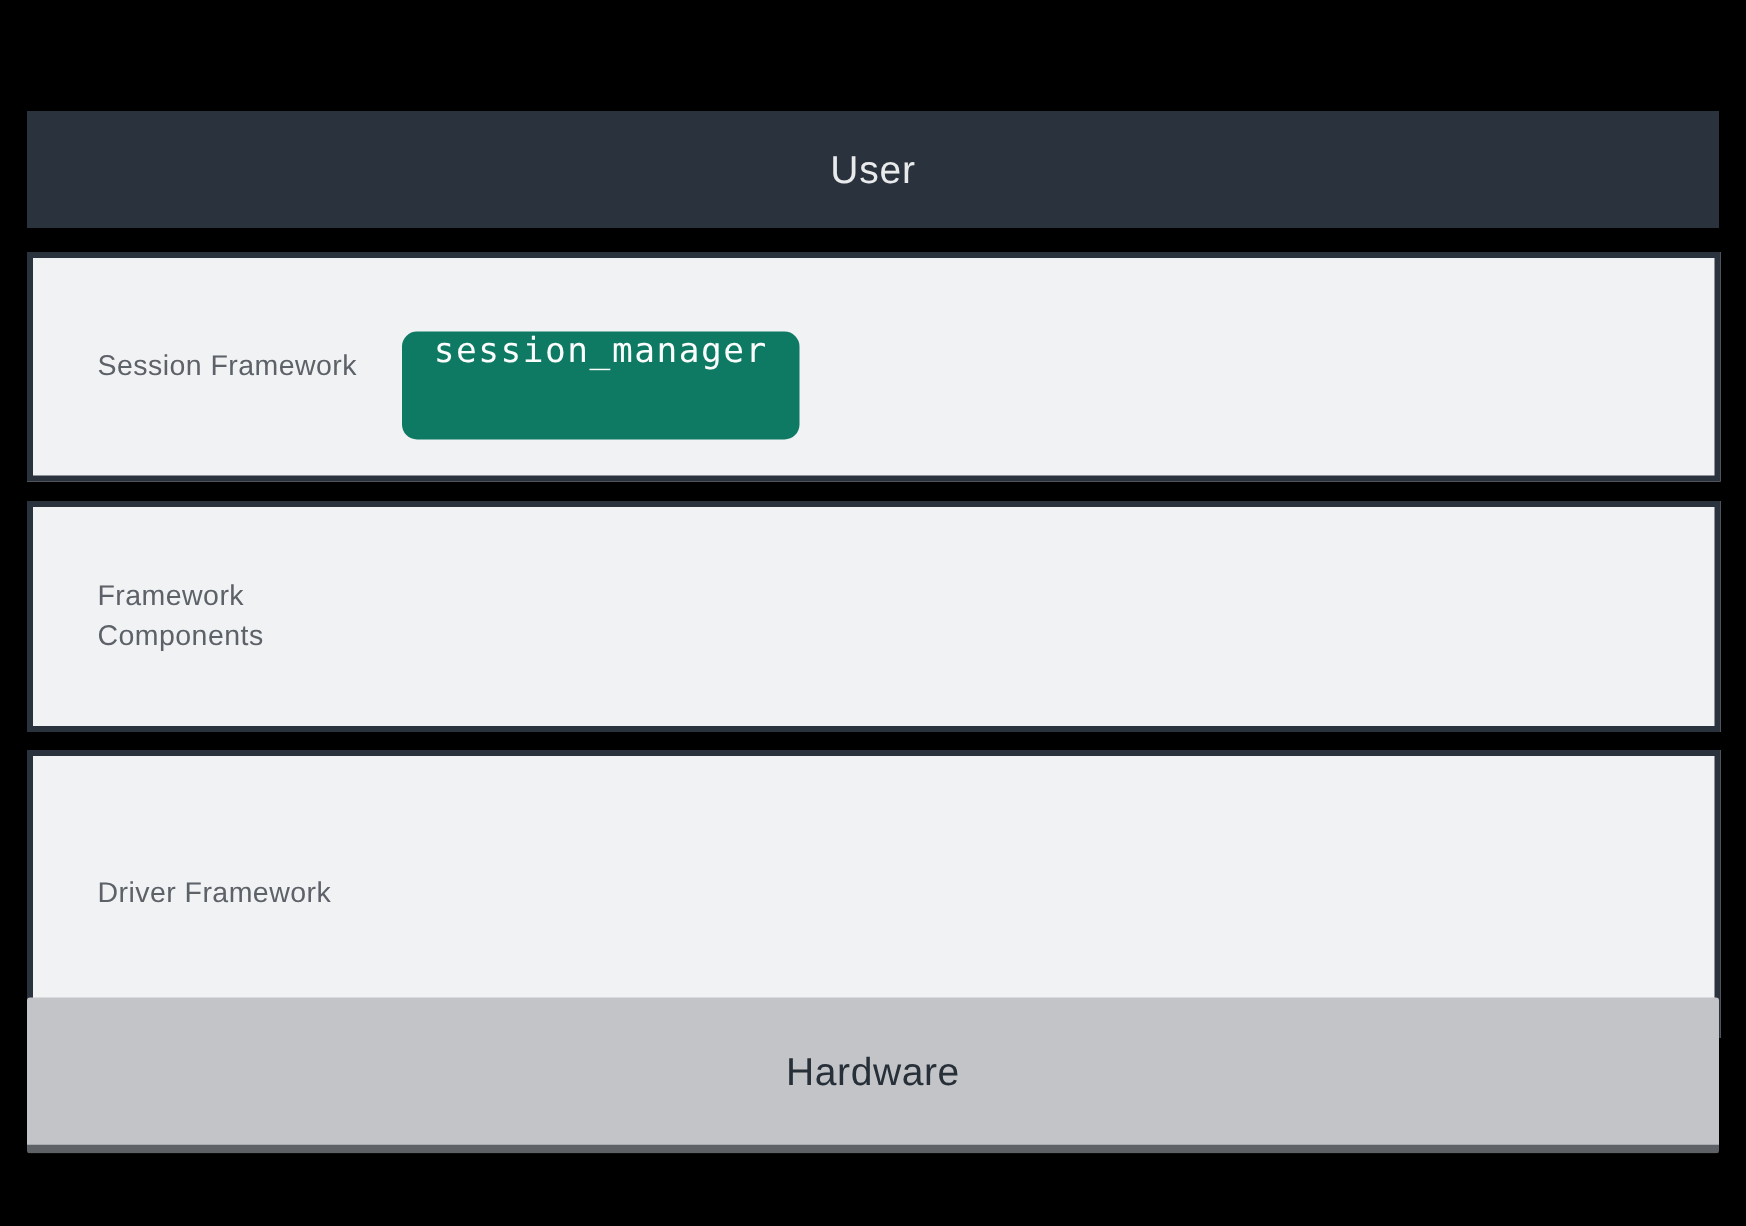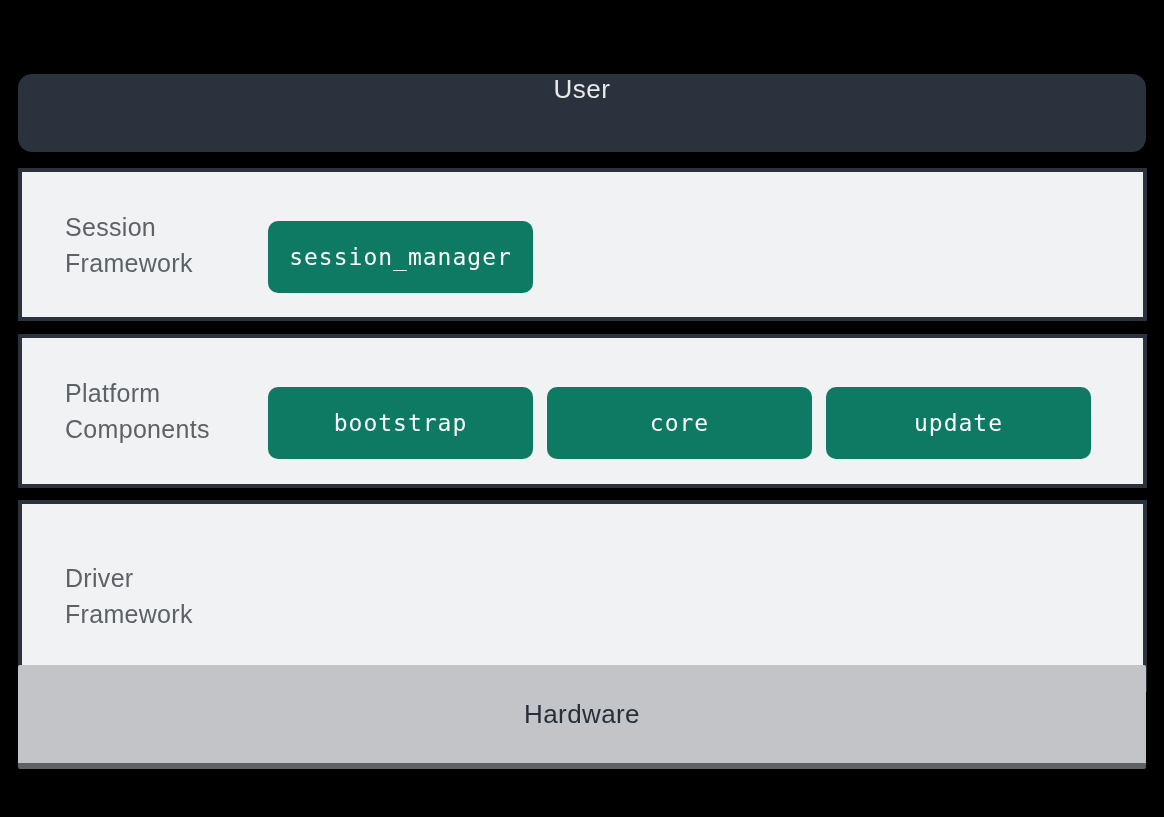--- a/index.html
+++ b/index.html
@@ -16,23 +16,22 @@
     overflow: hidden;
   }
   .user-bar {
     position: absolute;
     left: 18px;
     top: 74px;
     width: 1128px;
     height: 78px;
     background: #2a323d;
     display: flex;
-    align-items: flex-start;
+    align-items: center;
     justify-content: center;
-    border-radius: 14px;
   }
   .user-bar .bar-label {
     color: #e8eaec;
     font-size: 26px;
     letter-spacing: 0.5px;
   }
   .panel {
     position: absolute;
     left: 18px;
     width: 1129px;
@@ -44,37 +43,37 @@
     align-items: center;
   }
   .panel-session  { top: 168px; }
   .panel-platform { top: 334px; height: 154px; }
   .panel-driver   { top: 500px; height: 192px; }
   .panel-label {
     margin-left: 43px;
     width: 203px;
     flex: 0 0 203px;
     color: #5d6268;
-    font-size: 25px;
+    font-size: 19px;
     line-height: 1.44;
     letter-spacing: 0.3px;
   }
   .chip-row {
     display: flex;
     gap: 14px;
     transform: translateY(12px);
   }
   .chip {
     width: 265px;
     height: 72px;
     box-sizing: border-box;
     background: #0f7a64;
     border-radius: 10px;
     display: flex;
-    align-items: center;
+    align-items: flex-start;
     justify-content: center;
   }
   .chip span {
     color: #fbfdfc;
     font-family: "DejaVu Sans Mono", "Liberation Mono", monospace;
     font-size: 23px;
     letter-spacing: 1px;
   }
   .hw-bar {
     position: absolute;
@@ -108,32 +107,21 @@
   <section class="panel panel-session">
     <div class="panel-label">Session Framework</div>
     <div class="chip-row">
       <div class="chip">
         <span>session_manager</span>
       </div>
     </div>
   </section>
 
   <section class="panel panel-platform">
-    <div class="panel-label">Platform Components</div>
-    <div class="chip-row">
-      <div class="chip">
-        <span>bootstrap</span>
-      </div>
-      <div class="chip">
-        <span>core</span>
-      </div>
-      <div class="chip">
-        <span>update</span>
-      </div>
-    </div>
+    <div class="panel-label">Framework Components</div>
   </section>
 
   <section class="panel panel-driver">
     <div class="panel-label">Driver Framework</div>
   </section>
 
   <div class="hw-bar">
     <span class="bar-label">Hardware</span>
   </div>
 

